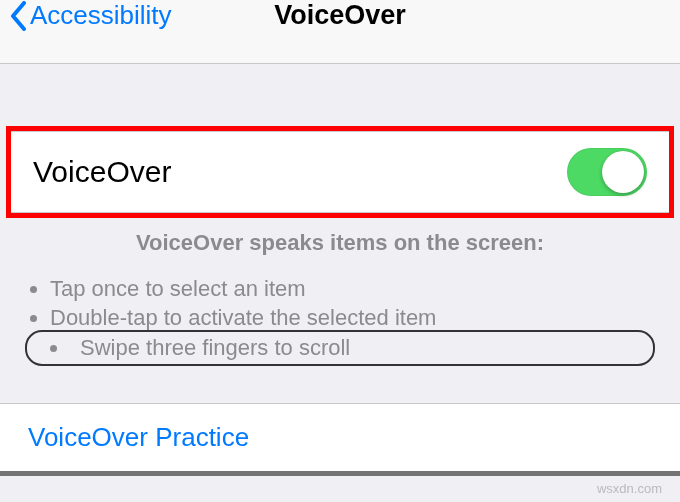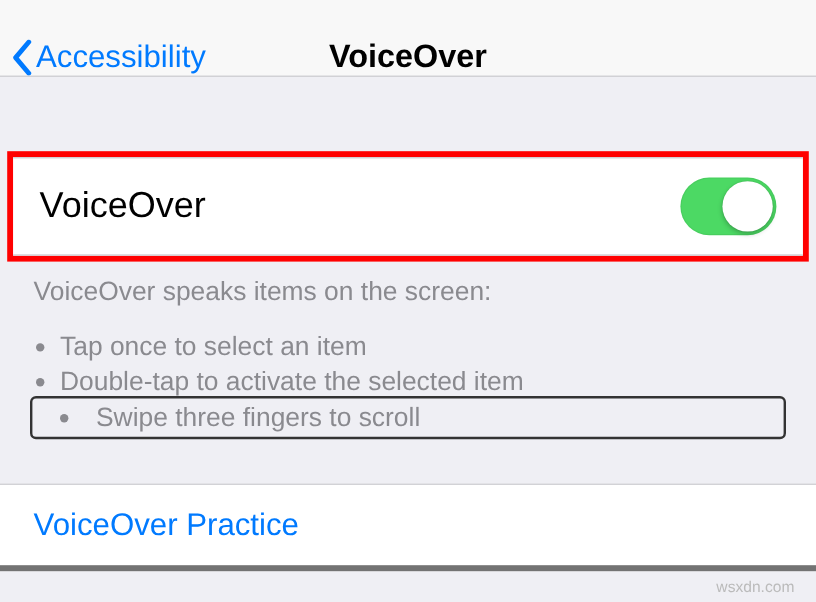--- a/index.html
+++ b/index.html
@@ -9,21 +9,21 @@
     font-family: -apple-system, "Helvetica Neue", Helvetica, Arial, sans-serif;
     background: #efeff4;
     overflow: hidden;
   }
   .navbar {
     height: 64px;
     background: #f8f8f8;
     border-bottom: 1px solid #c8c7cc;
     position: relative;
     display: flex;
-    align-items: flex-end;
+    align-items: flex-start;
   }
   .back-btn {
     display: flex;
     align-items: center;
     color: #007aff;
     font-size: 26px;
     padding-left: 10px;
     cursor: pointer;
     z-index: 2;
   }
@@ -74,31 +74,31 @@
     background: #fff;
     border-radius: 50%;
     box-shadow: 0 2px 4px rgba(0,0,0,0.25), 0 0 1px rgba(0,0,0,0.2);
   }
   .desc {
     padding: 10px 28px 0 28px;
     color: #8a8a8f;
     font-size: 22px;
     line-height: 1.35;
   }
-  .desc-intro { font-weight: 400; }
+  .desc-intro { font-weight: 700; text-align: center; }
   .desc ul {
     list-style: disc;
     padding-left: 22px;
     margin-top: 16px;
   }
   .desc li { color: #8a8a8f; }
   .desc li.focused {
     outline: 2px solid #333;
     outline-offset: 1px;
-    border-radius: 2px;
+    border-radius: 14px;
     margin-left: -22px;
     padding-left: 22px;
     list-style-position: inside;
   }
   .spacer2 { height: 40px; }
   .practice-cell {
     background: #fff;
     border-top: 1px solid #c8c7cc;
     border-bottom: 5px solid #737373;
     padding: 18px 28px;

